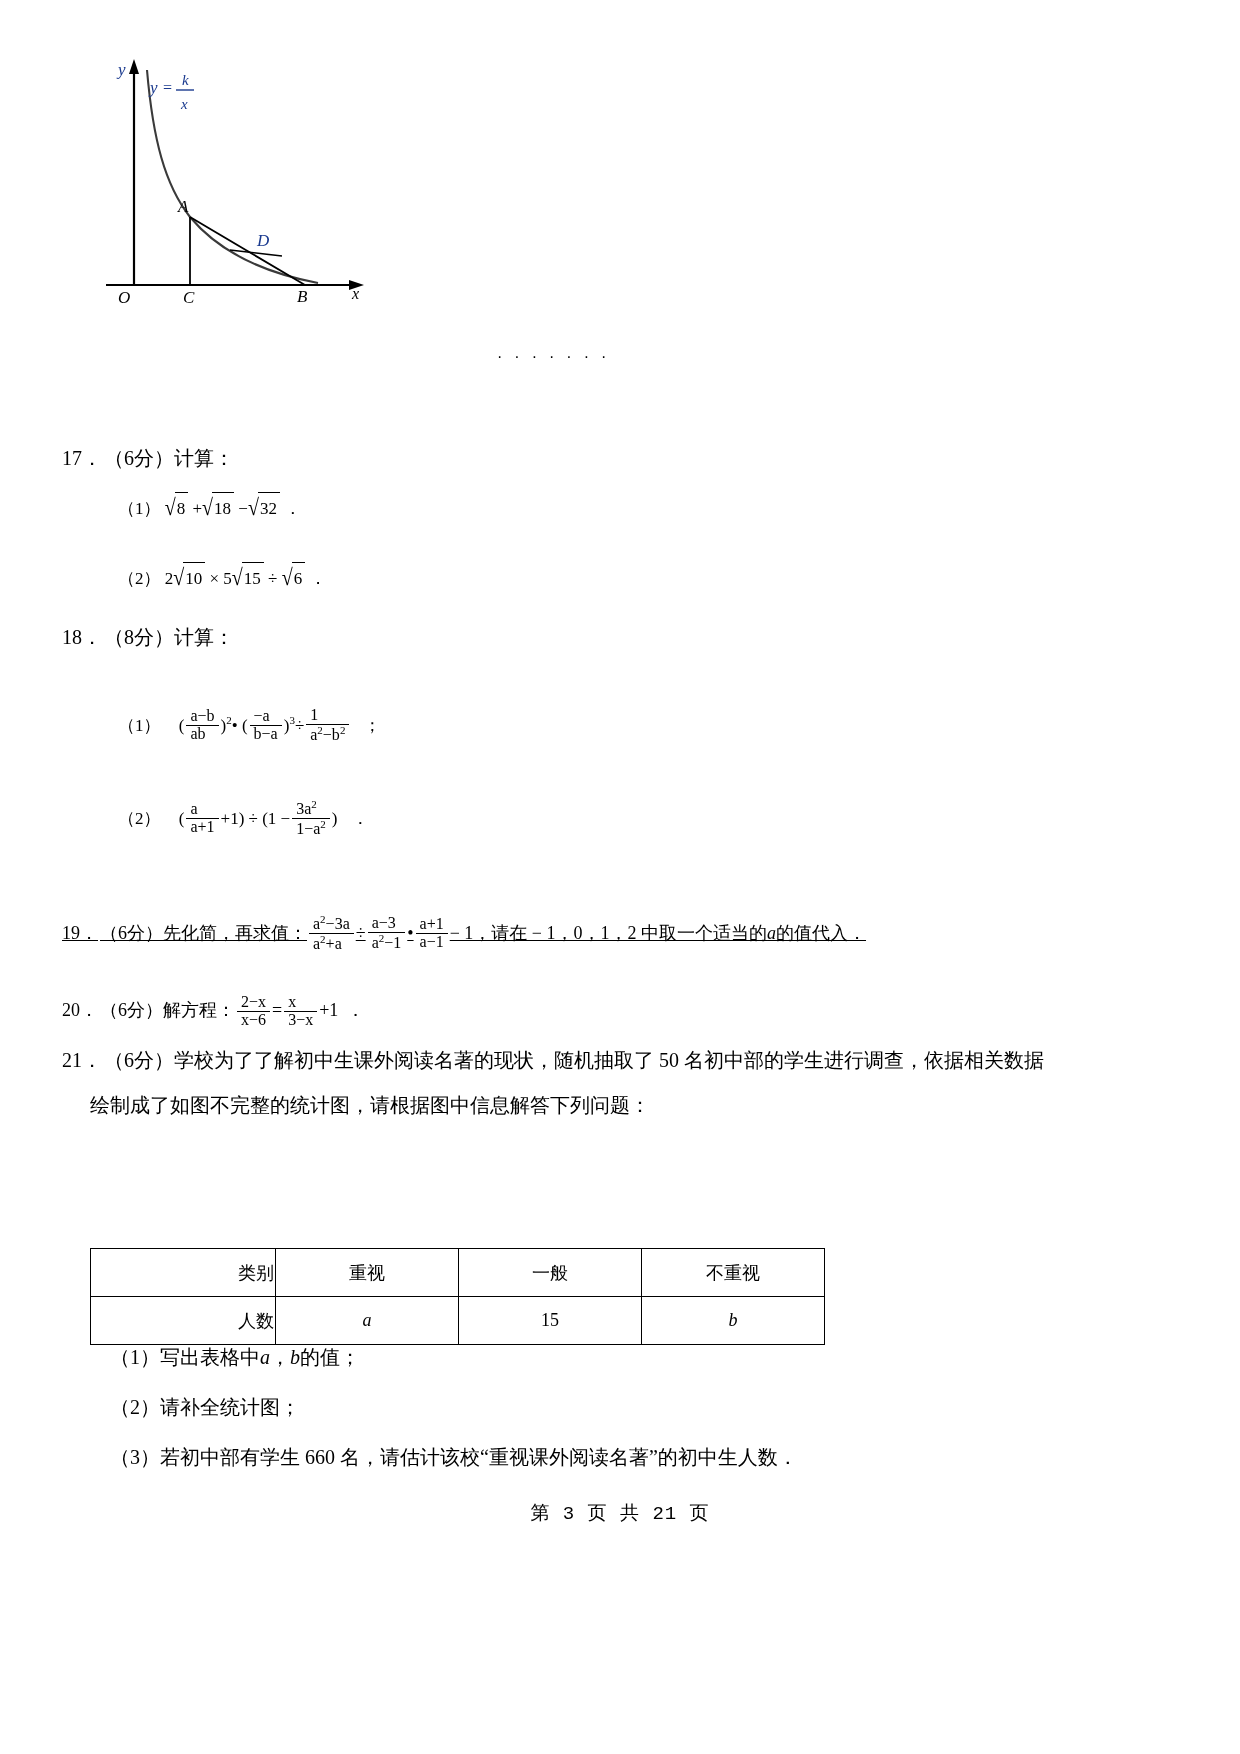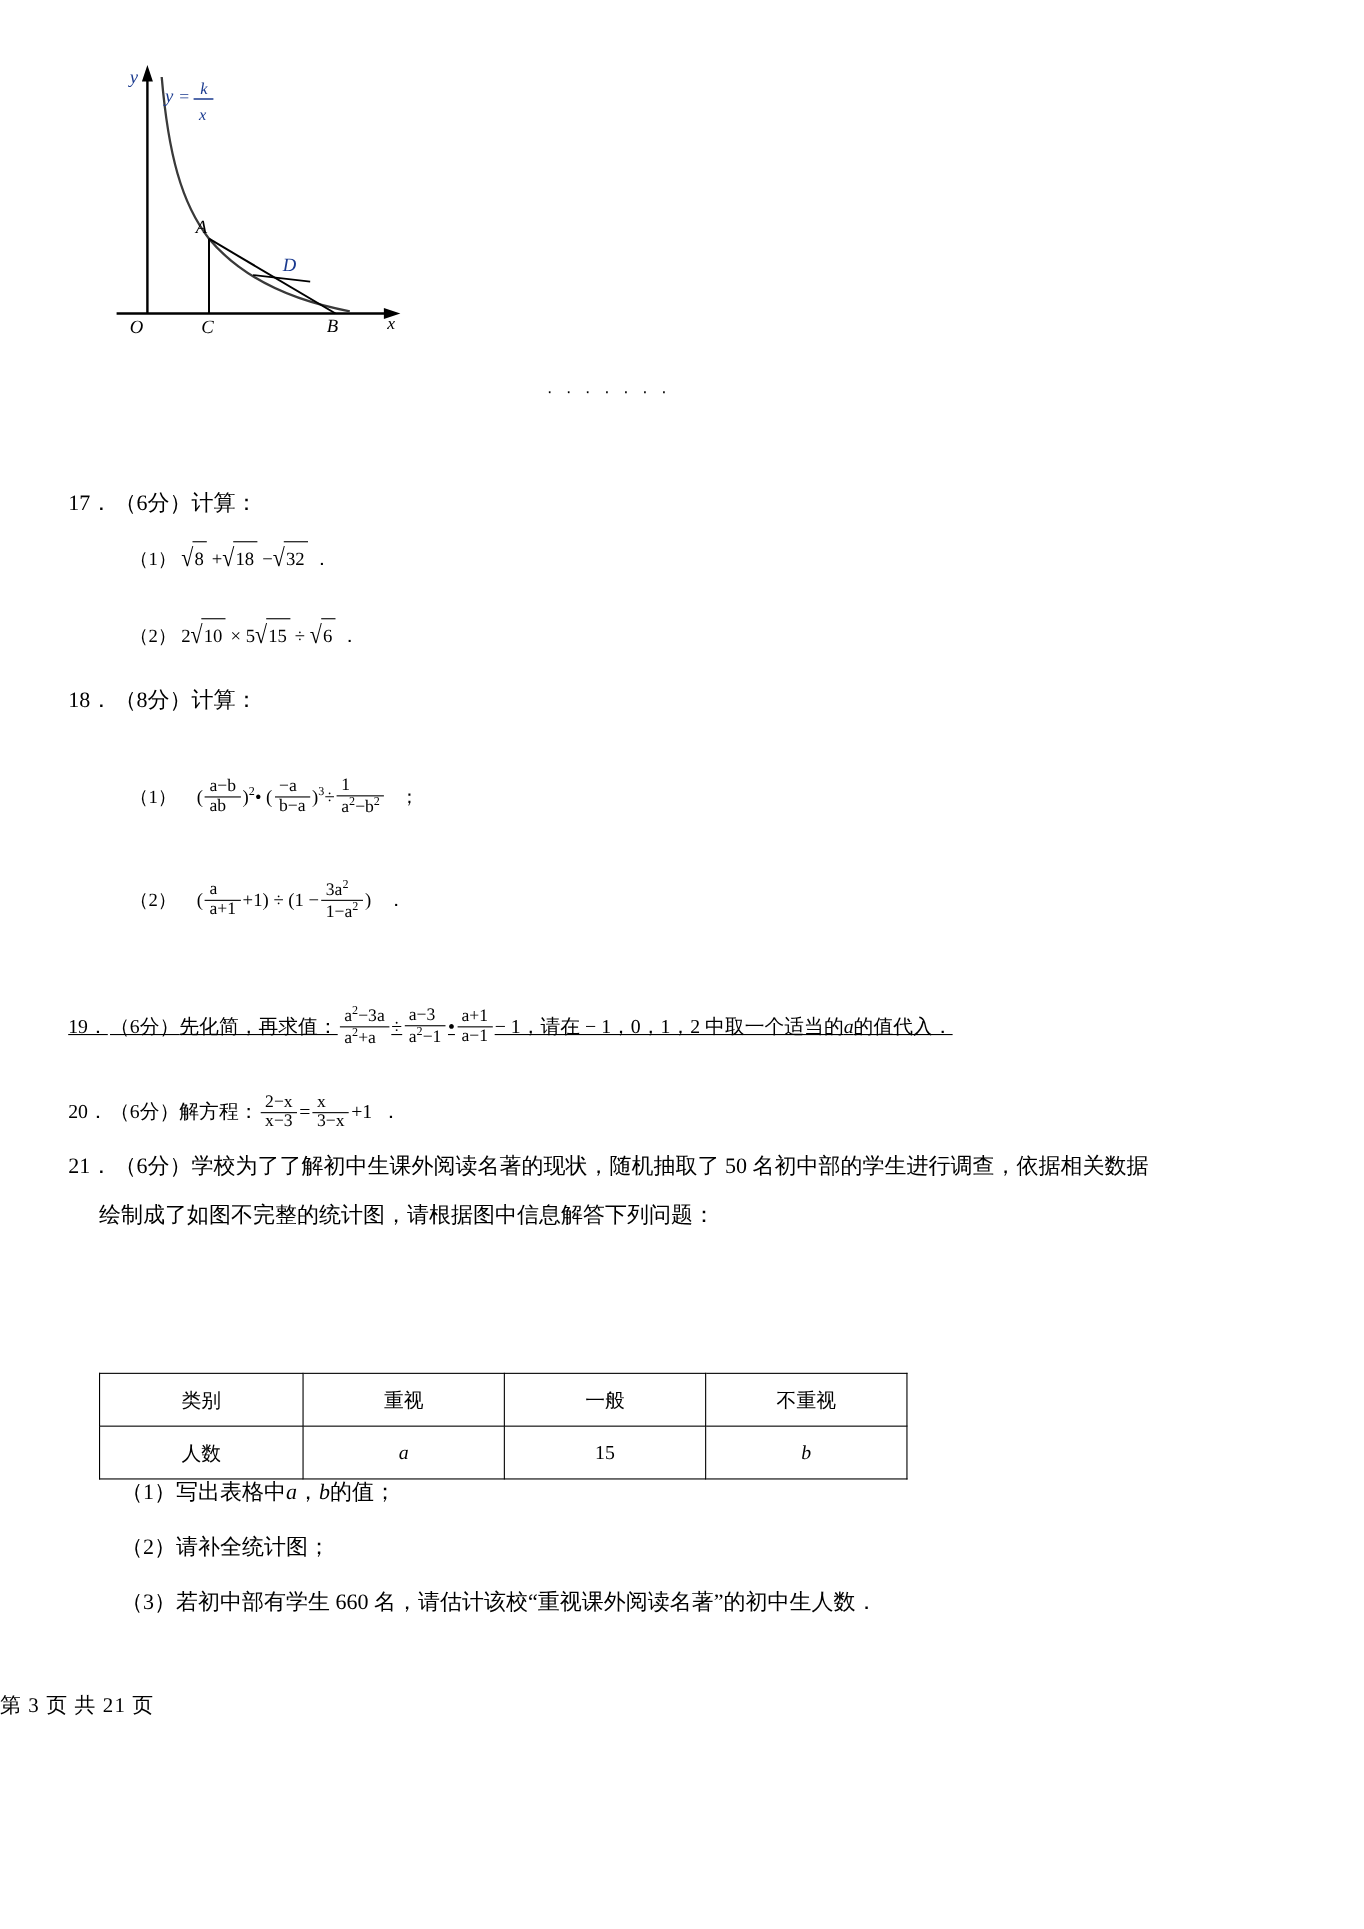--- a/index.html
+++ b/index.html
@@ -116,33 +116,33 @@
     font-family: "Liberation Serif", "DejaVu Serif", serif;
   }
   table.data td {
     border: 1.4px solid #000;
     width: 180px;
     height: 45px;
     text-align: center;
     vertical-align: middle;
     font-size: 18px;
   }
-  table.data td.first { width: 182px; }
+  table.data td.first { width: 182px; text-align: right; }
   table.data td.ital { font-style: italic; }
 
   
   .footer {
     position: absolute;
     left: 0;
     top: 1500px;
     width: 1240px;
+    text-align: center;
     font-size: 19px;
-    font-family: Liberation Serif, serif;
+    font-family: Liberation Mono, monospace;
     letter-spacing: 1px;
-    margin-top: 37px;
   }
 </style>
 </head>
 <body>
 
 <div class="page">
 
   <div class="figure">
     <svg width="300" height="270" viewBox="0 0 300 270" xmlns="http://www.w3.org/2000/svg">
 
@@ -244,21 +244,21 @@
       <span class="den-part"><span>a</span><sup class="exp">2</sup><span>−1</span></span>
     </span><span>•</span><span class="frac">
       <span class="num-part">a+1</span>
       <span class="den-part">a−1</span>
     </span><span>− 1，请在 − 1，0，1，2 中取一个适当的</span><span class="ital">a</span><span>的值代入．</span>
   </div>
 
   <div class="q math" style="left:62px; top:995px; font-size:18px;">
     <span class="num">20．</span><span>（6分）</span><span>解方程：</span><span class="frac">
       <span class="num-part">2−x</span>
-      <span class="den-part">x−3</span>
+      <span class="den-part">x−6</span>
     </span><span>=</span><span class="frac">
       <span class="num-part">x</span>
       <span class="den-part">3−x</span>
     </span><span>+1</span><span style="margin-left:8px;">．</span>
   </div>
 
   <div class="q" style="left:62px; top:1045px; width:1120px;">
     <span class="num">21．</span><span>（6分）</span><span>学校为了了解初中生课外阅读名著的现状，随机抽取了 50 名初中部的学生进行调查，依据相关数据</span>
   </div>
   <div class="q" style="left:90px; top:1090px; width:1100px;">绘制成了如图不完整的统计图，请根据图中信息解答下列问题：</div>

